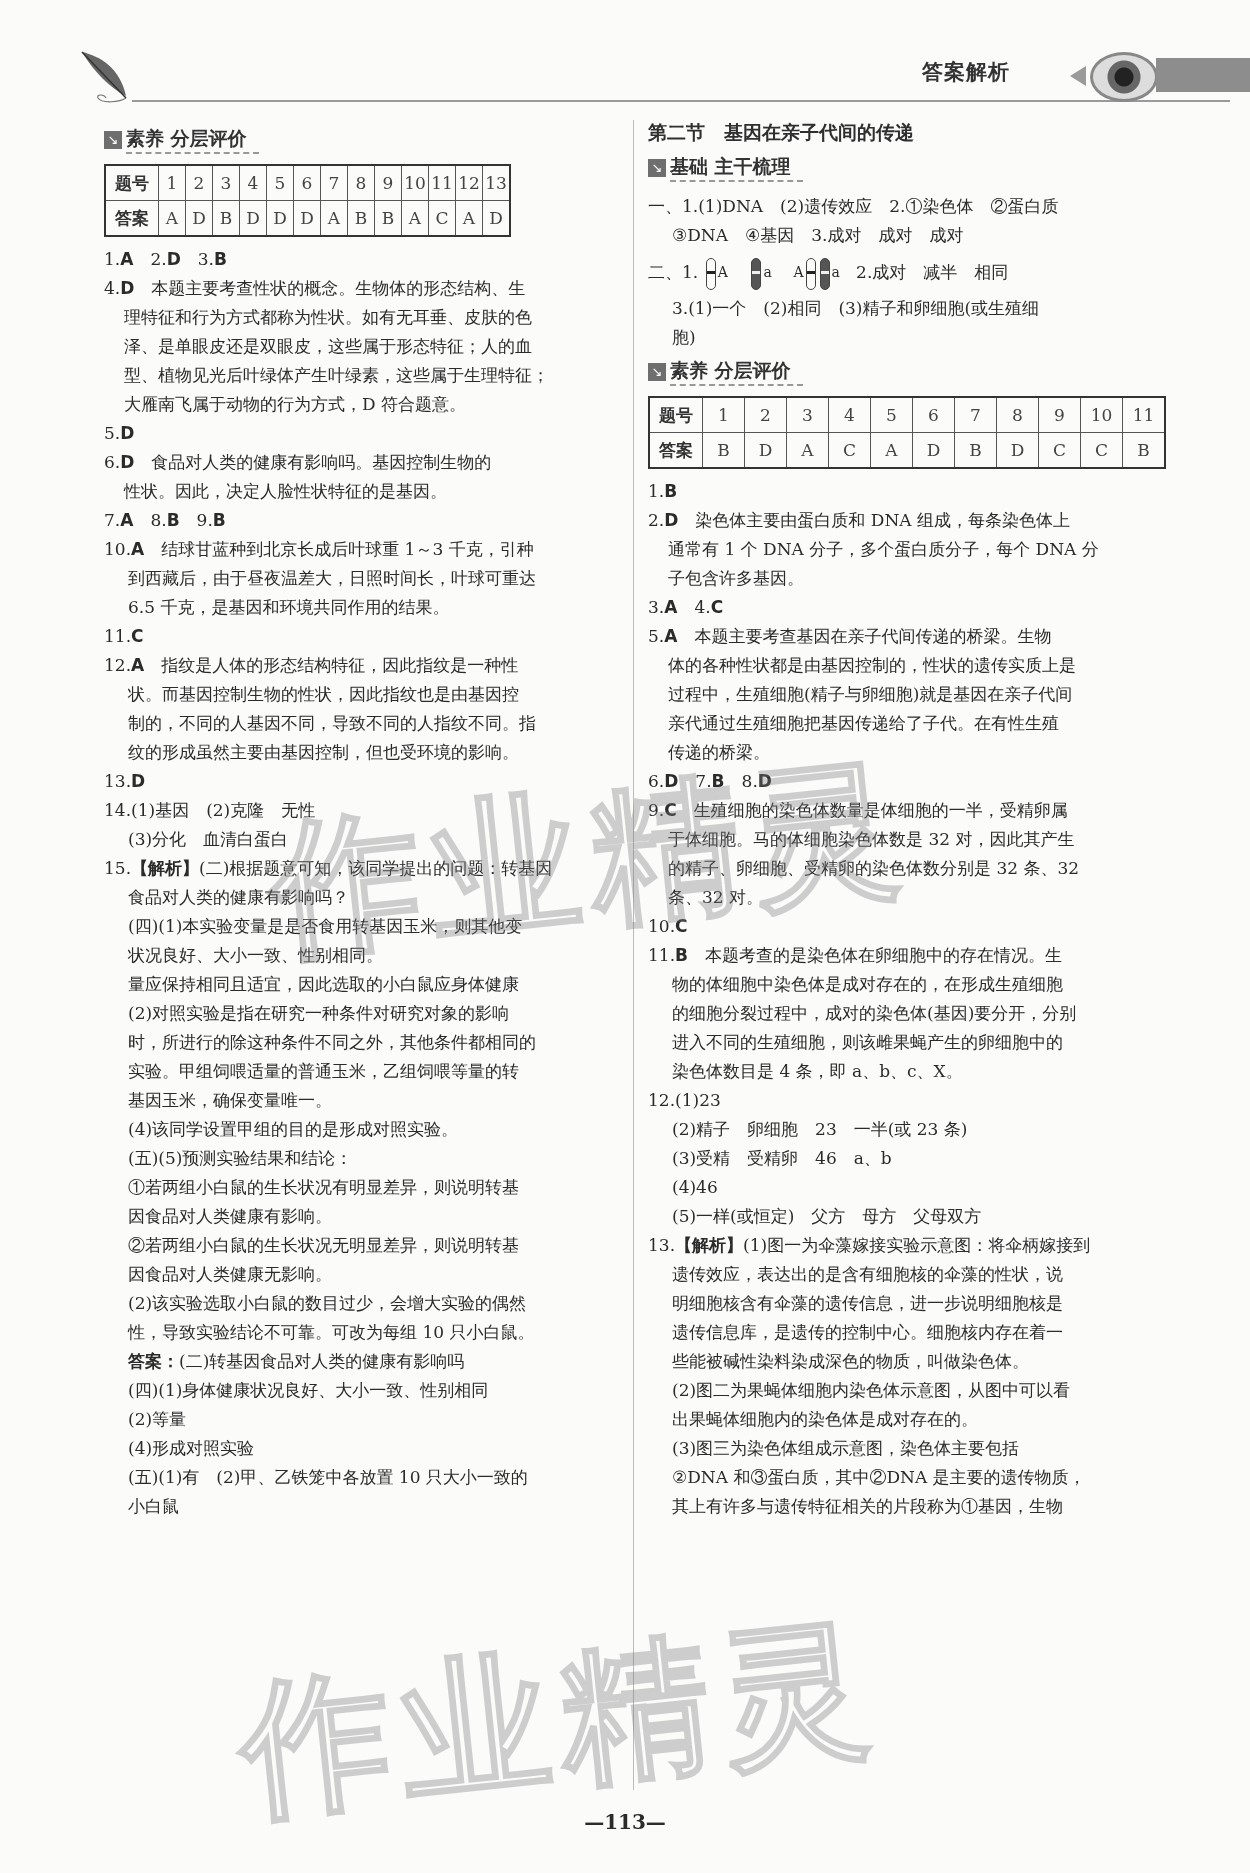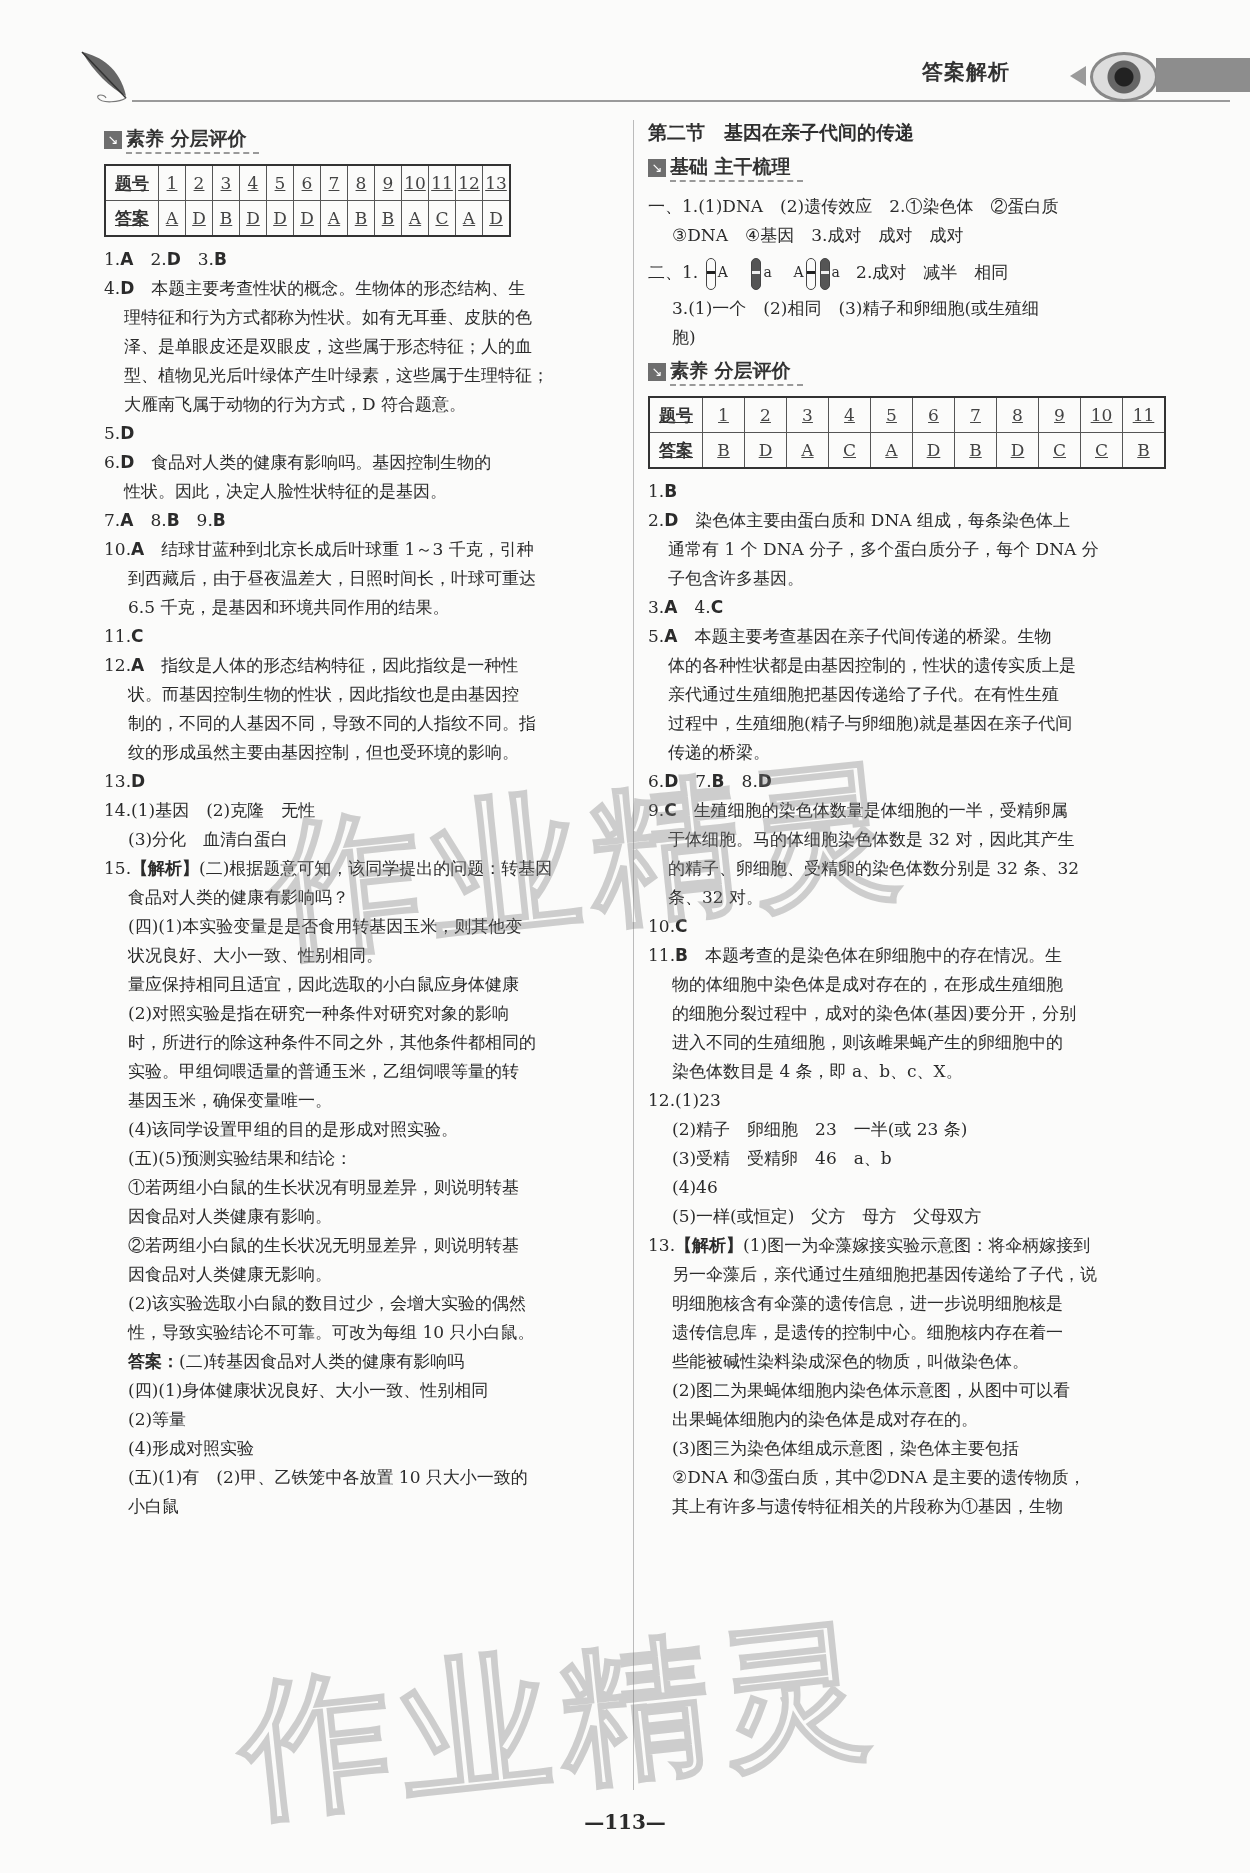--- a/index.html
+++ b/index.html
@@ -20,21 +20,21 @@
   .col-left { left: 104px; width: 520px; }
   .col-right { left: 648px; width: 540px; }
   .divider { position: absolute; left: 633px; top: 120px; width: 1px; height: 1670px; background: #bbb; }
 
   .section-head { display: flex; align-items: center; margin: 6px 0 10px 0; }
   .section-icon { width: 18px; height: 18px; background: #6e6e6e; color: #fff; font-size: 13px; line-height: 18px; text-align: center; margin-right: 4px; font-family: "DejaVu Sans", sans-serif; }
   .section-title { font-family: "DejaVu Sans", sans-serif; font-size: 19px; font-weight: bold; color: #333; border-bottom: 2px dashed #999; padding-right: 12px; }
   .chapter-title { font-family: "DejaVu Sans", sans-serif; font-size: 19px; font-weight: bold; margin: 0 0 8px 0; color: #2f2f2f; }
 
   table.ans { border-collapse: collapse; border: 2px solid #333; margin: 4px 0 8px 0; }
-  table.ans td { border: 1px solid #555; text-align: center; font-size: 17px; height: 34px; padding: 0; color: #444; text-decoration: underline; }
+  table.ans td { border: 1px solid #555; text-align: center; font-size: 17px; height: 34px; padding: 0; color: #444; }
   table.ans td.h { font-family: "DejaVu Sans", sans-serif; font-weight: bold; font-size: 17px; color: #333; }
   .left-table td { width: 26px; }
   .left-table td.h { width: 52px; }
   .right-table td { width: 41px; }
   .right-table td.h { width: 52px; }
 
   .lines { font-size: 17px; line-height: 29px; }
   .line { white-space: nowrap; }
   .indent { padding-left: 20px; }
   .indent2 { padding-left: 24px; }
@@ -221,41 +221,41 @@
     </table>
 
   <div class="lines">
     <div class="line"><span>1.</span><b>B</b></div>
     <div class="line"><span>2.</span><b>D</b>　<span>染色体主要由蛋白质和 DNA 组成，每条染色体上</span></div>
     <div class="line indent">通常有 1 个 DNA 分子，多个蛋白质分子，每个 DNA 分</div>
     <div class="line indent">子包含许多基因。</div>
     <div class="line"><span>3.</span><b>A</b>　<span>4.</span><b>C</b></div>
     <div class="line"><span>5.</span><b>A</b>　<span>本题主要考查基因在亲子代间传递的桥梁。生物</span></div>
     <div class="line indent">体的各种性状都是由基因控制的，性状的遗传实质上是</div>
+    <div class="line indent">过程中，生殖细胞(精子与卵细胞)就是基因在亲子代间</div>
     <div class="line indent">亲代通过生殖细胞把基因传递给了子代。在有性生殖</div>
-    <div class="line indent">过程中，生殖细胞(精子与卵细胞)就是基因在亲子代间</div>
     <div class="line indent">传递的桥梁。</div>
     <div class="line"><span>6.</span><b>D</b>　<span>7.</span><b>B</b>　<span>8.</span><b>D</b></div>
     <div class="line"><span>9.</span><b>C</b>　<span>生殖细胞的染色体数量是体细胞的一半，受精卵属</span></div>
     <div class="line indent">于体细胞。马的体细胞染色体数是 32 对，因此其产生</div>
     <div class="line indent">的精子、卵细胞、受精卵的染色体数分别是 32 条、32</div>
     <div class="line indent">条、32 对。</div>
     <div class="line"><span>10.</span><b>C</b></div>
     <div class="line"><span>11.</span><b>B</b>　<span>本题考查的是染色体在卵细胞中的存在情况。生</span></div>
     <div class="line indent2">物的体细胞中染色体是成对存在的，在形成生殖细胞</div>
     <div class="line indent2">的细胞分裂过程中，成对的染色体(基因)要分开，分别</div>
     <div class="line indent2">进入不同的生殖细胞，则该雌果蝇产生的卵细胞中的</div>
     <div class="line indent2">染色体数目是 4 条，即 a、b、c、X。</div>
     <div class="line"><span>12.</span><span>(1)23</span></div>
     <div class="line indent2">(2)精子　卵细胞　23　一半(或 23 条)</div>
     <div class="line indent2">(3)受精　受精卵　46　a、b</div>
     <div class="line indent2">(4)46</div>
     <div class="line indent2">(5)一样(或恒定)　父方　母方　父母双方</div>
     <div class="line"><span>13.</span><b>【解析】</b><span>(1)图一为伞藻嫁接实验示意图：将伞柄嫁接到</span></div>
-    <div class="line indent2">另一伞藻后，亲代通过生殖细胞把基因传递给了子代，说</div>
+    <div class="line indent2">遗传效应，表达出的是含有细胞核的伞藻的性状，说</div>
     <div class="line indent2">明细胞核含有伞藻的遗传信息，进一步说明细胞核是</div>
     <div class="line indent2">遗传信息库，是遗传的控制中心。细胞核内存在着一</div>
     <div class="line indent2">些能被碱性染料染成深色的物质，叫做染色体。</div>
     <div class="line indent2">(2)图二为果蝇体细胞内染色体示意图，从图中可以看</div>
     <div class="line indent2">出果蝇体细胞内的染色体是成对存在的。</div>
     <div class="line indent2">(3)图三为染色体组成示意图，染色体主要包括</div>
     <div class="line indent2">②DNA 和③蛋白质，其中②DNA 是主要的遗传物质，</div>
     <div class="line indent2">其上有许多与遗传特征相关的片段称为①基因，生物</div>
   </div>
 </div>

